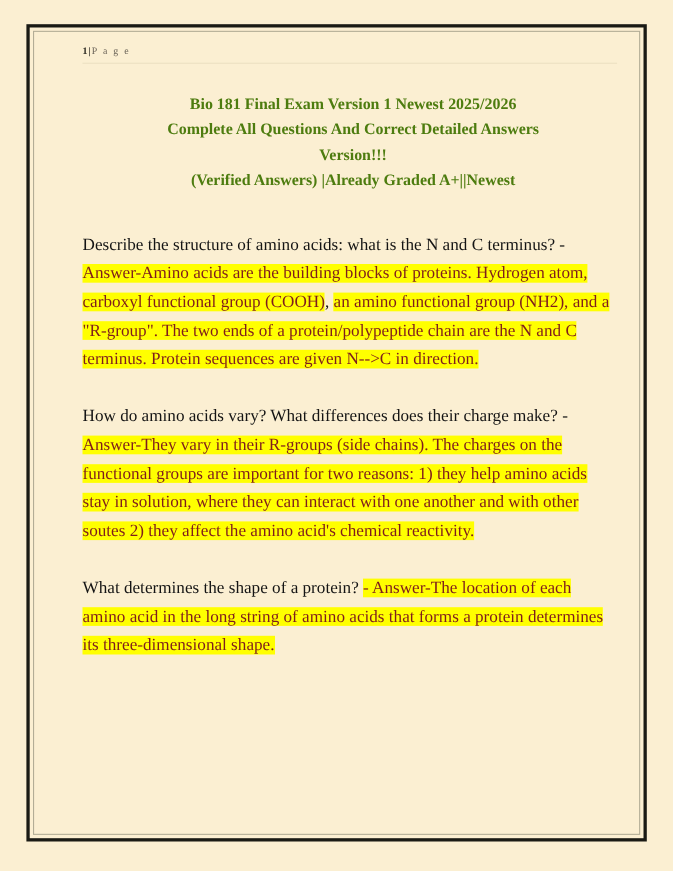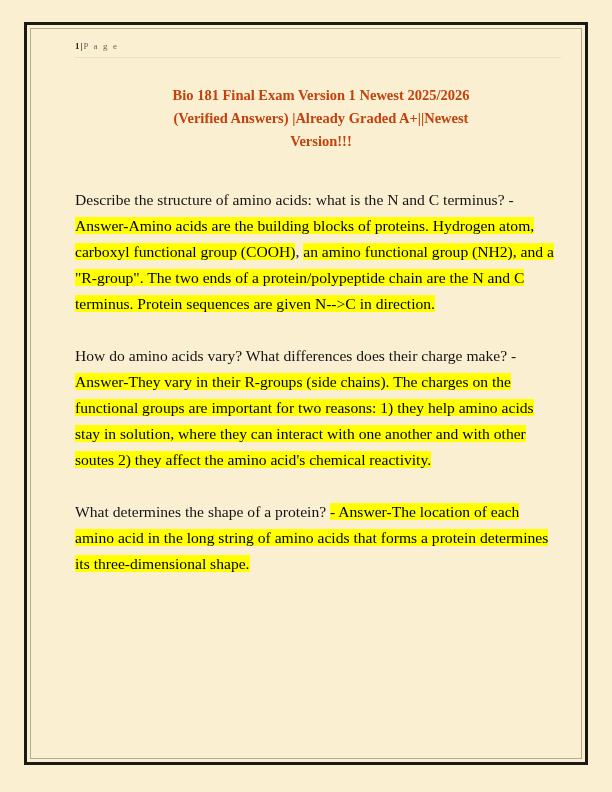--- a/index.html
+++ b/index.html
@@ -65,61 +65,62 @@
   }
   .page-header .page-sep {
     color: #2c2a22;
     font-weight: bold;
     letter-spacing: 0;
     padding: 0 1px;
   }
   .doc-title {
     margin-top: 26px;
     text-align: center;
-    color: #c2410c;
+    color: #4d7c0f;
     font-weight: bold;
     font-size: 14.5px;
     line-height: 23px;
     padding: 0 8px;
   }
   .doc-body {
     margin-top: 34px;
     font-size: 15.6px;
     line-height: 26px;
     color: #141414;
     padding-right: 10px;
   }
   .qa-block {
     margin-bottom: 26px;
   }
   .qa-block:last-child {
     margin-bottom: 12px;
   }
   mark.hl {
     background: #ffff00;
-    color: #000000;
+    color: #7f1d1d;
     padding: 0;
   }
 </style>
 </head>
 <body>
 
 <div class="page-canvas">
   <div class="page-frame">
     <div class="page-frame-inner"></div>
     <div class="page-body">
 
       <div class="page-header">
         <span class="page-num">1</span><span class="page-sep">|</span><span>P a g e</span>
       </div>
 
       <div class="doc-title">
         <div>Bio 181 Final Exam Version 1 Newest 2025/2026</div>
+        <div>Complete All Questions And Correct Detailed Answers</div>
+        <div>Version!!!</div>
         <div>(Verified Answers) |Already Graded A+||Newest</div>
-        <div>Version!!!</div>
       </div>
 
       <div class="doc-body" id="doc-body">
           <p class="qa-block"><span>Describe the structure of amino acids: what is the N and C terminus? - </span><mark class="hl">Answer-Amino acids are the building blocks of proteins. Hydrogen atom, carboxyl functional group (COOH)</mark><span>, </span><mark class="hl">an amino functional group (NH2), and a "R-group". The two ends of a protein/polypeptide chain are the N and C terminus. Protein sequences are given N--&gt;C in direction.</mark></p>
           <p class="qa-block"><span>How do amino acids vary? What differences does their charge make? - </span><mark class="hl">Answer-They vary in their R-groups (side chains). The charges on the functional groups are important for two reasons: 1) they help amino acids stay in solution, where they can interact with one another and with other soutes 2) they affect the amino acid's chemical reactivity.</mark></p>
           <p class="qa-block"><span>What determines the shape of a protein? </span><mark class="hl">- Answer-The location of each amino acid in the long string of amino acids that forms a protein determines its three-dimensional shape.</mark></p>
         </div>
 
     </div>
   </div>

